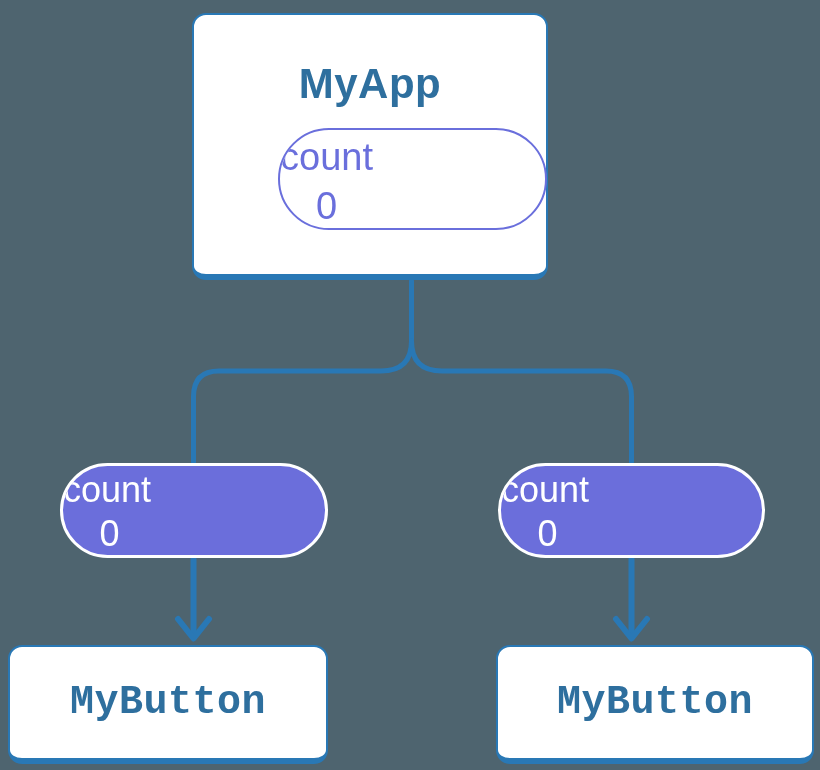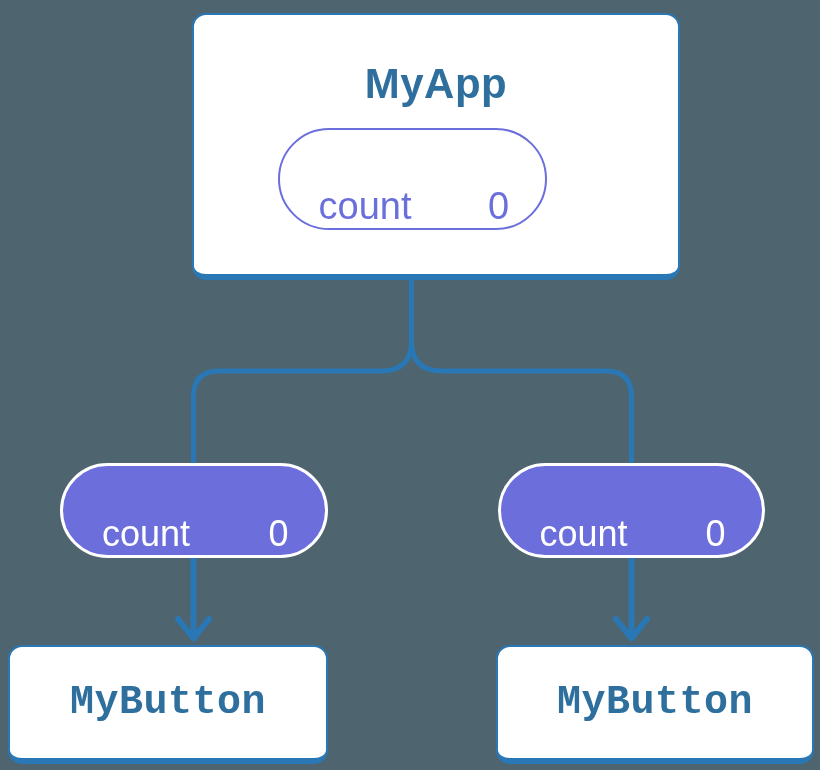--- a/index.html
+++ b/index.html
@@ -27,21 +27,21 @@
     border-bottom-width: 6px;
     border-radius: 14px;
     box-sizing: border-box;
     z-index: 2;
     display: flex;
     flex-direction: column;
     align-items: center;
   }
   .card-root {
     left: 192px; top: 13px;
-    width: 488px; height: 267px;
+    width: 356px; height: 267px;
   }
   .card-child {
     justify-content: center;
     font-family: Liberation Mono, monospace;
   }
   .card-child-left  { left: 8px;   top: 645px; width: 320px; height: 119px; }
   .card-child-right { left: 496px; top: 645px; width: 318px; height: 119px; }
   .card-title {
     color: #2E6F9E;
     font-weight: bold;
@@ -49,23 +49,24 @@
     line-height: 1.2;
     letter-spacing: 0.5px;
   }
   .card-root .card-title { margin-top: 44px; }
   .card-child .card-title { font-size: 40px; }
   .pill {
     position: absolute;
     box-sizing: border-box;
     border-radius: 999px;
     display: flex;
-    align-items: flex-end;
+    align-items: flex-start;
     z-index: 3;
     overflow: hidden;
+    flex-direction: column;
   }
   .pill-outline {
     left: 278px; top: 128px;
     width: 269px; height: 102px;
     background: #FFFFFF;
     border: 2.5px solid #6A6FDC;
     color: #6A6FDC;
     font-size: 38px;
   }
   .pill-filled {

